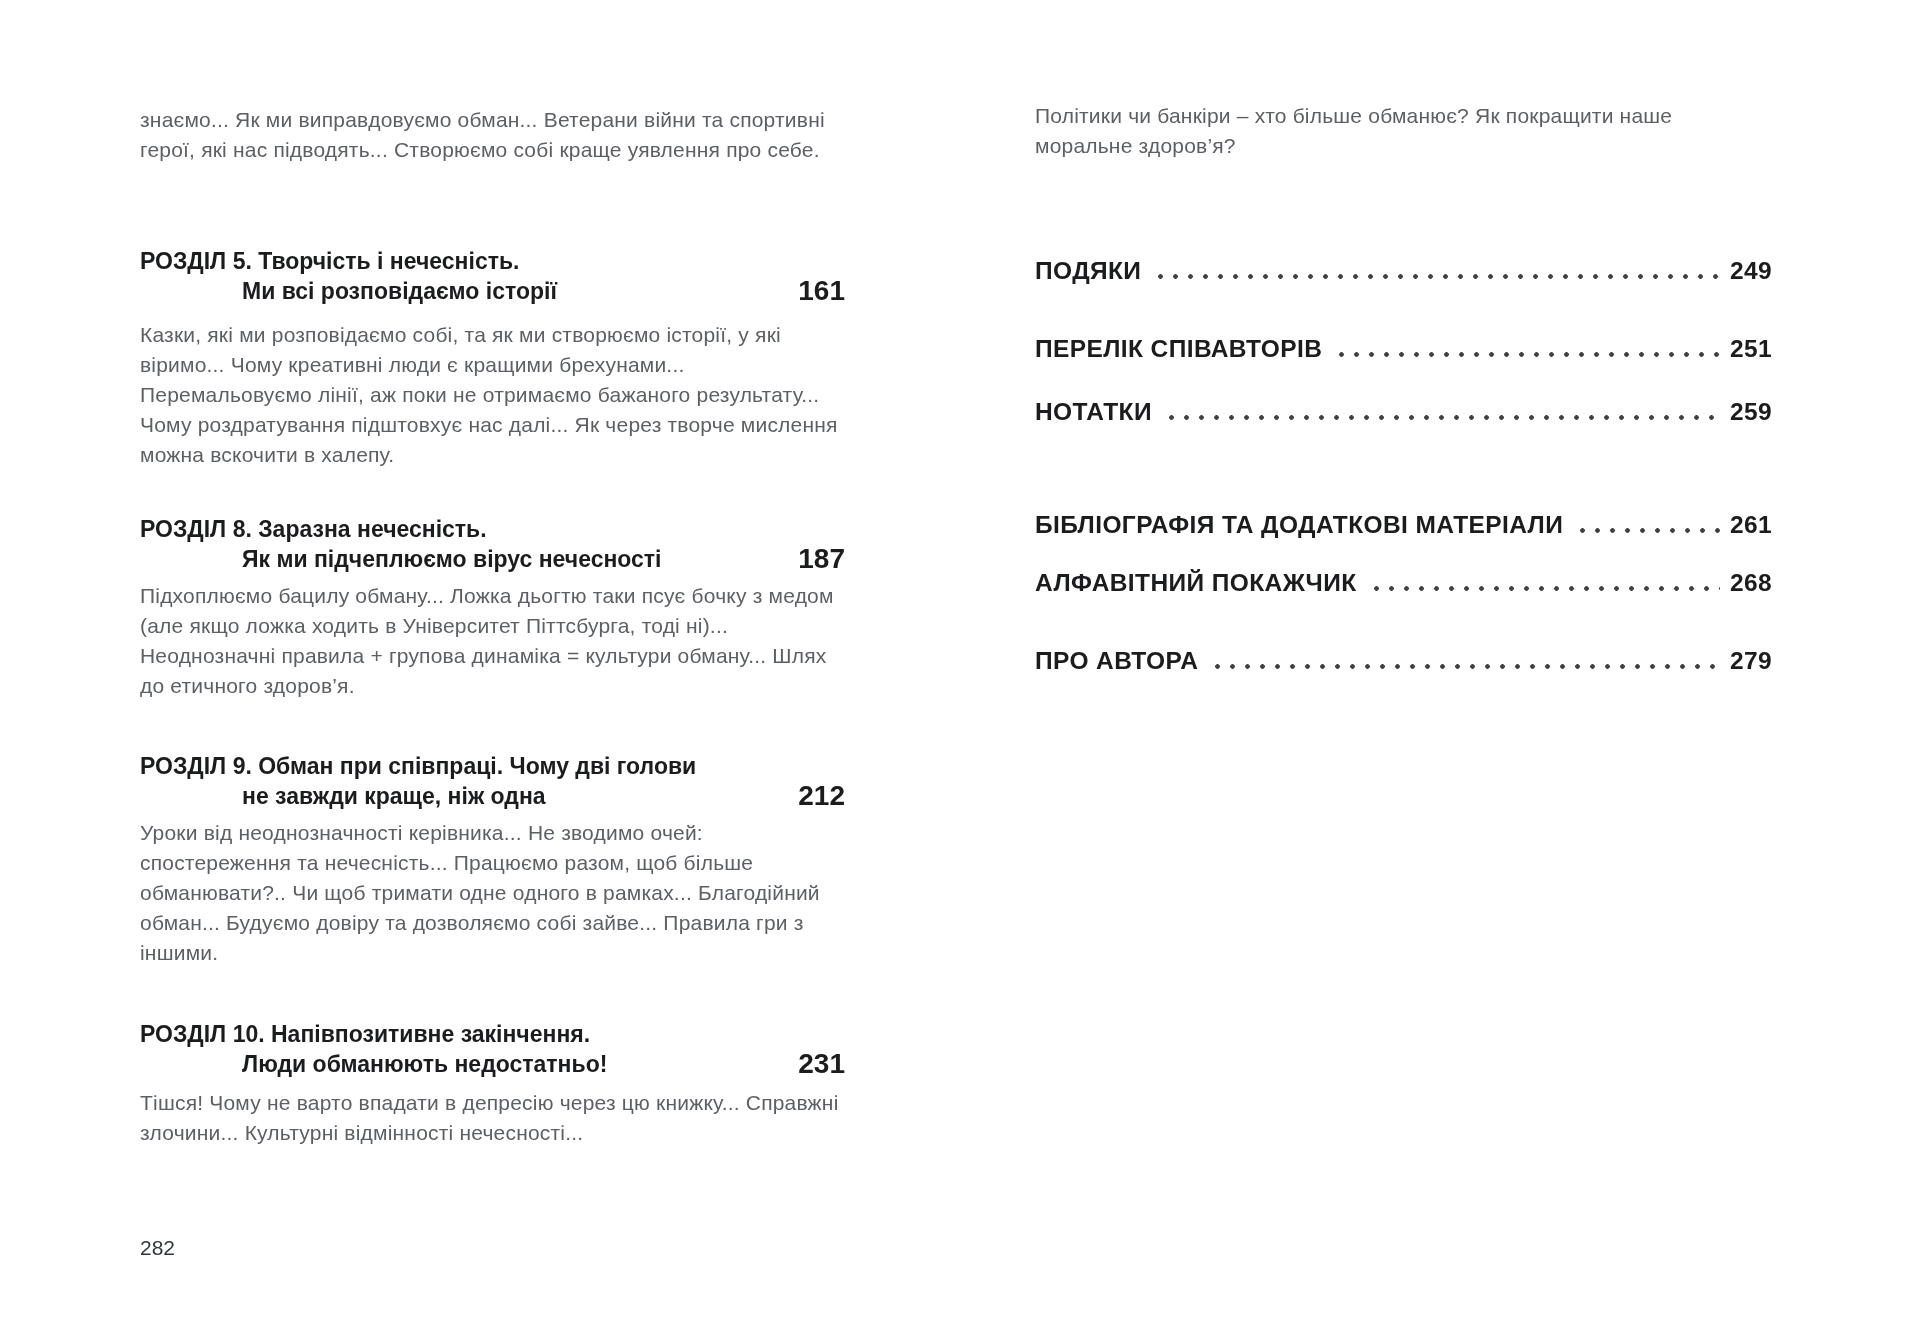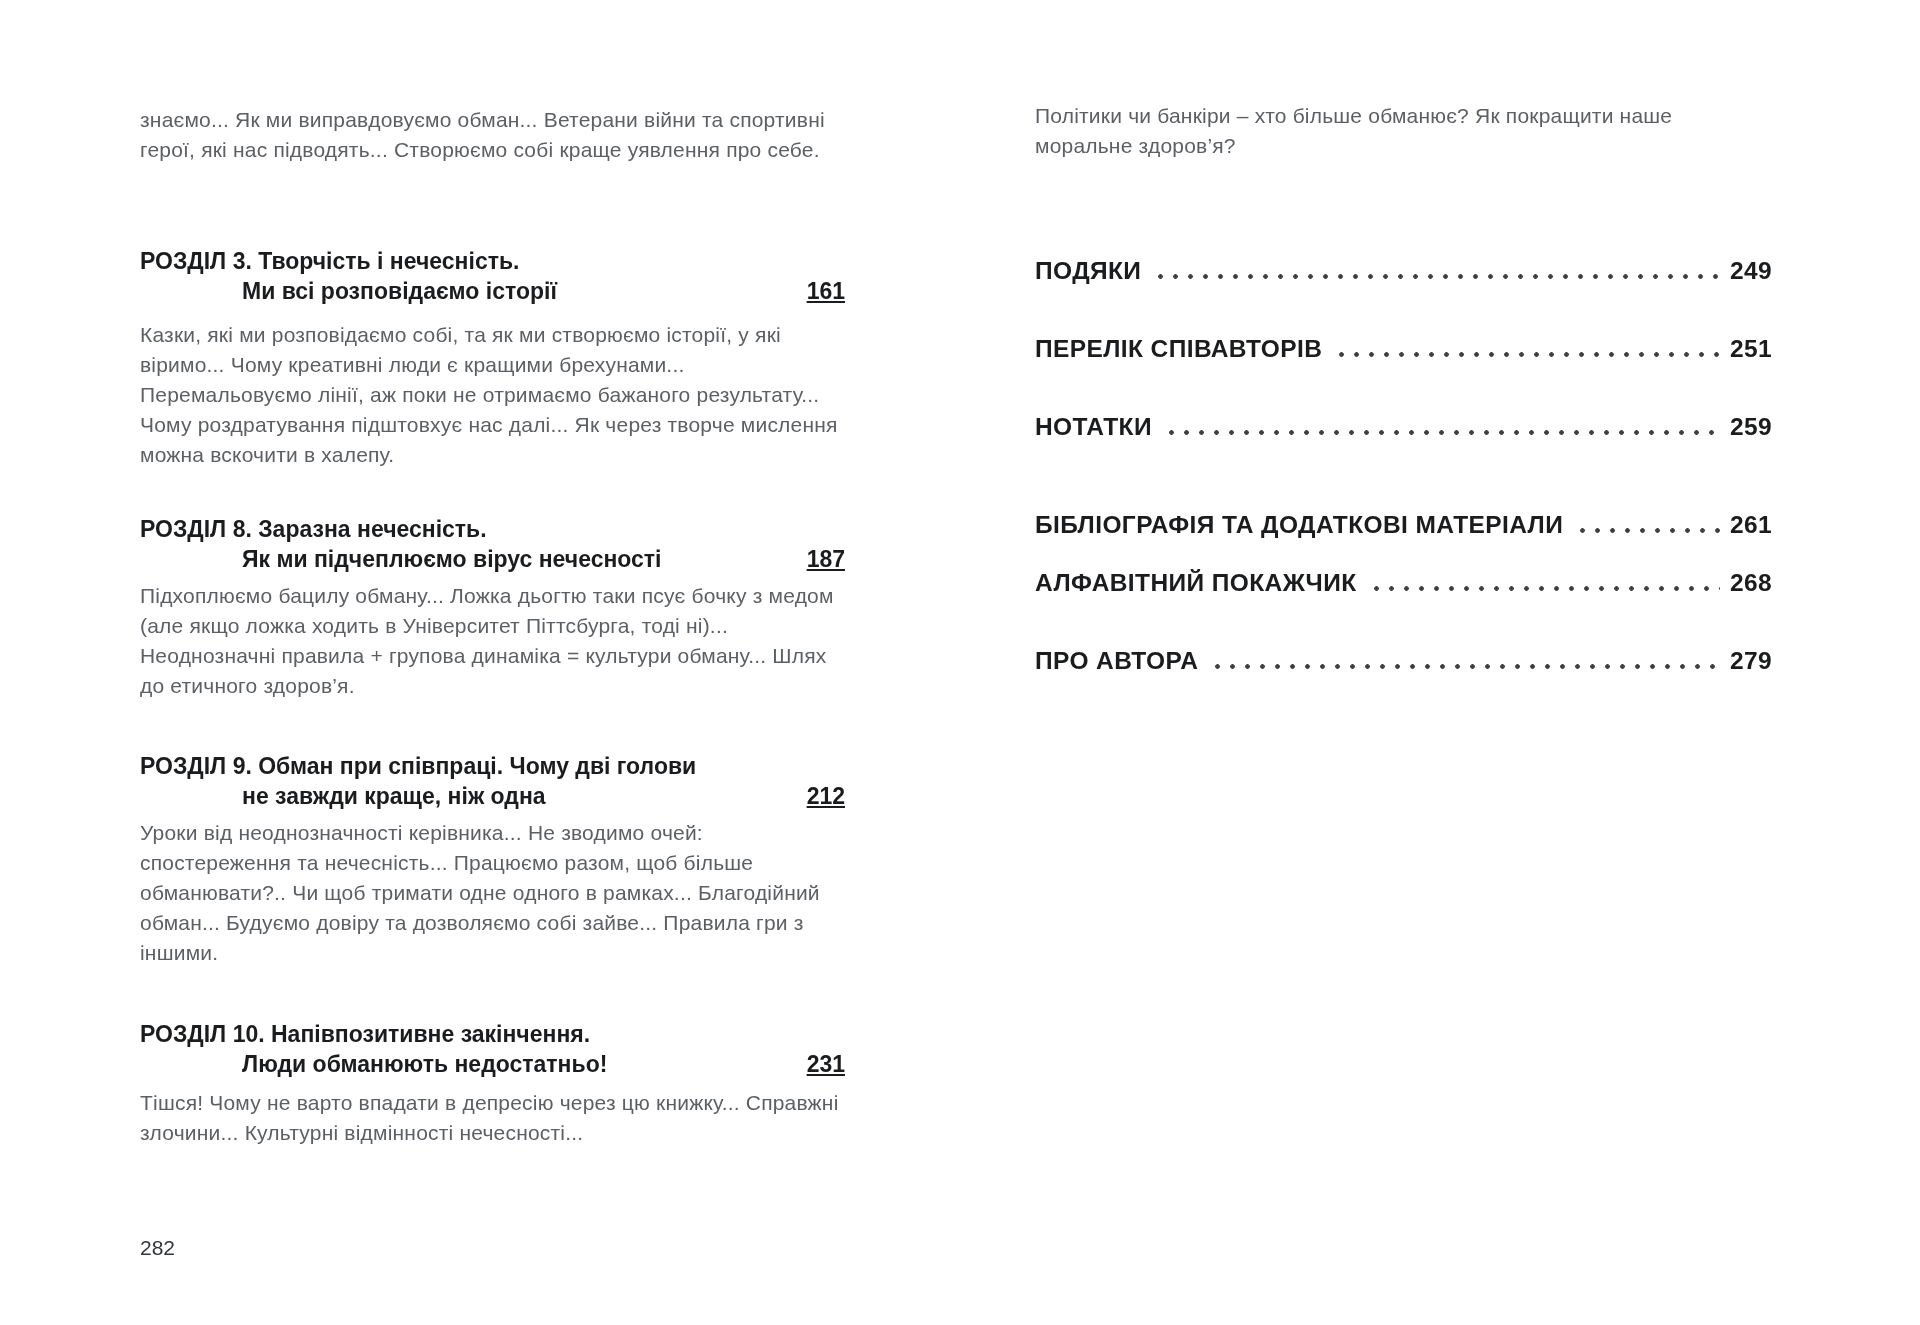--- a/index.html
+++ b/index.html
@@ -42,21 +42,21 @@
     background-size: 15px 5px;
     background-repeat: repeat-x;
     background-position: left 18px;
   }
 
   .pagenum {
     font-weight: bold;
     color: #1b1c1e;
     white-space: nowrap;
   }
-  .col-left .pagenum  { font-size: 23px; line-height: 30px; text-decoration: underline; }
+  .col-left .pagenum  { font-size: 28px; line-height: 30px; }
   .col-right .pagenum { font-size: 24.5px; line-height: 30px; }
 
   .entry {
     display: flex;
     align-items: stretch;
     font-weight: bold;
     font-size: 24.5px;
     line-height: 30px;
     color: #1b1c1e;
     letter-spacing: 0.4px;
@@ -72,21 +72,21 @@
 </head>
 <body>
 
 <div class="canvas">
 
   <div class="col col-left">
 
     <p class="body-text abs" style="top:105px">знаємо... Як ми виправдовуємо обман... Ветерани війни та спортивні герої, які нас підводять... Створюємо собі краще уявлення про себе.</p>
 
     <div class="chapter-heading abs" style="top:246px">
-      <div class="h-line1">РОЗДІЛ 3. Творчість і нечесність.</div>
+      <div class="h-line1">РОЗДІЛ 5. Творчість і нечесність.</div>
       <div class="h-line2">
         <span class="h-sub">Ми всі розповідаємо історії</span>
         <span class="leader"></span>
         <span class="pagenum">161</span>
       </div>
     </div>
     <p class="body-text abs" style="top:320px">Казки, які ми розповідаємо собі, та як ми створюємо історії, у які віримо... Чому креативні люди є кращими брехунами... Перемальовуємо лінії, аж поки не отримаємо бажаного результату... Чому роздратування підштовхує нас далі... Як через творче мислення можна вскочити в халепу.</p>
 
     <div class="chapter-heading abs" style="top:514px">
       <div class="h-line1">РОЗДІЛ 8. Заразна нечесність.</div>
@@ -130,21 +130,21 @@
       <span class="leader"></span>
       <span class="pagenum">249</span>
     </div>
 
     <div class="entry abs" style="top:334px">
       <span class="entry-label">ПЕРЕЛІК СПІВАВТОРІВ</span>
       <span class="leader"></span>
       <span class="pagenum">251</span>
     </div>
 
-    <div class="entry abs" style="top:412px">
+    <div class="entry abs" style="top:397px">
       <span class="entry-label">НОТАТКИ</span>
       <span class="leader"></span>
       <span class="pagenum">259</span>
     </div>
 
     <div class="entry abs" style="top:510px">
       <span class="entry-label">БІБЛІОГРАФІЯ ТА ДОДАТКОВІ МАТЕРІАЛИ</span>
       <span class="leader"></span>
       <span class="pagenum">261</span>
     </div>

